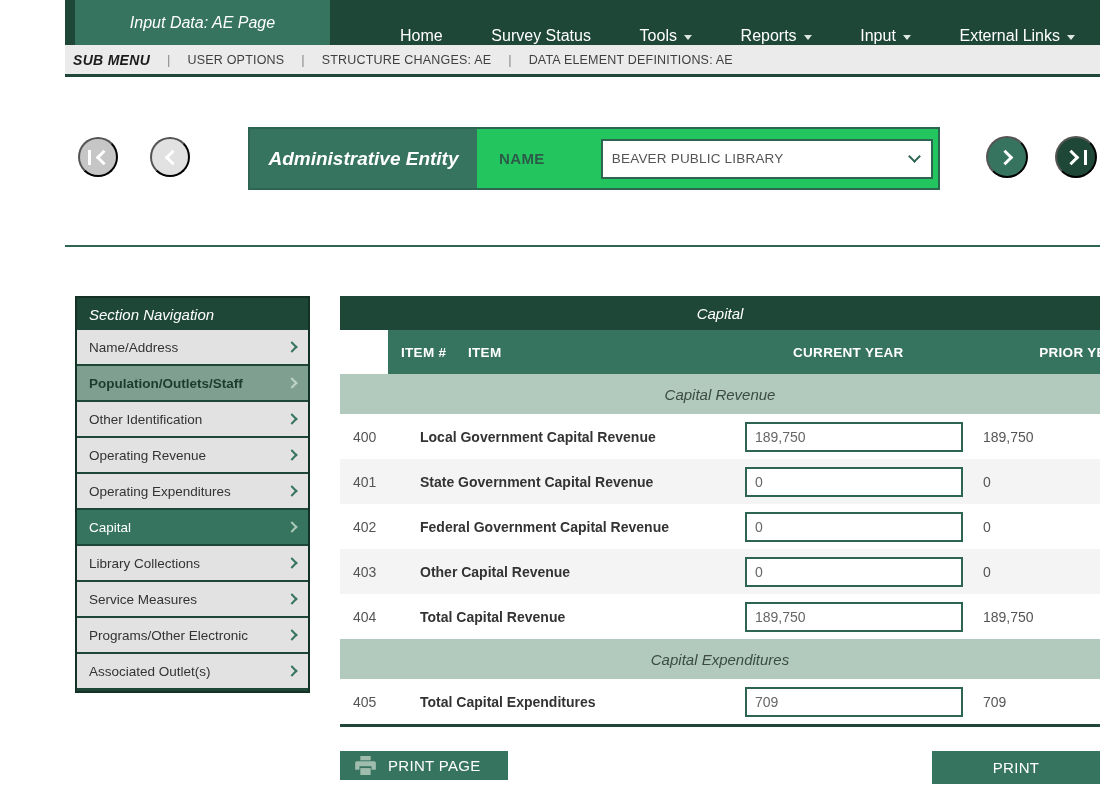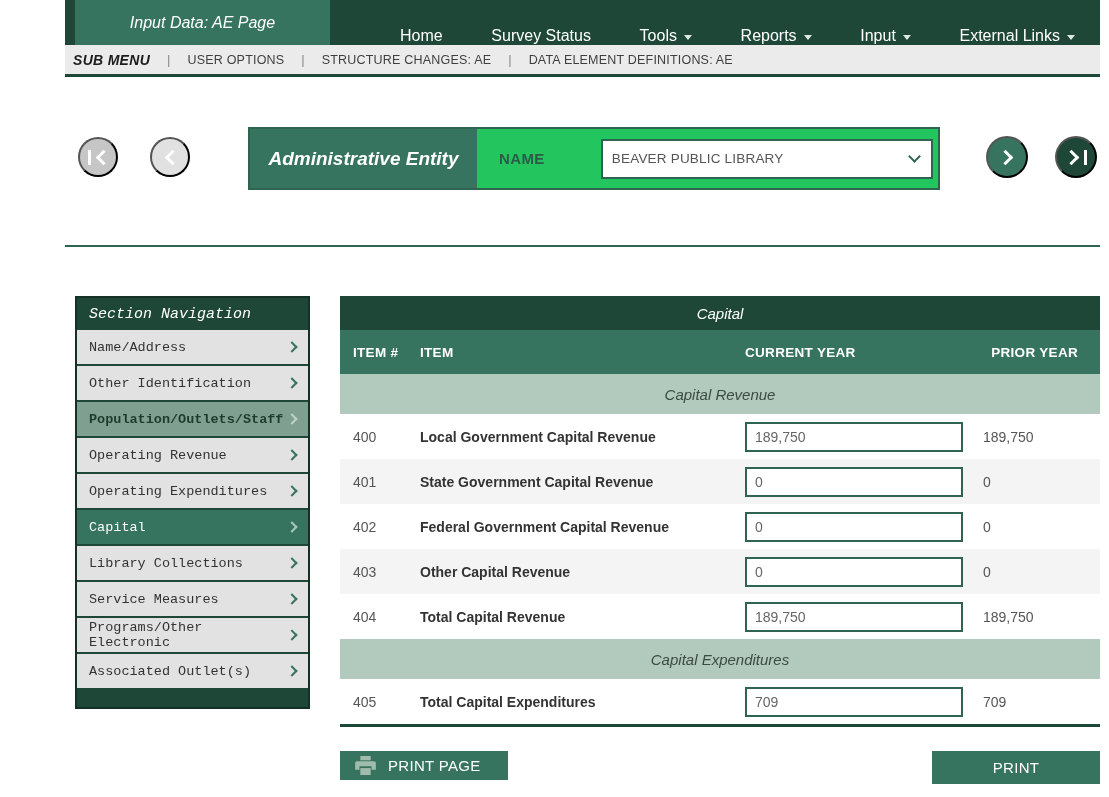--- a/index.html
+++ b/index.html
@@ -70,41 +70,41 @@
   .chev-down{ width:9px; height:9px; border-right:2.5px solid var(--bord);
     border-bottom:2.5px solid var(--bord); transform:rotate(45deg);
     margin-top:-4px; }
 
   .divider{ position:absolute; left:65px; top:245px; width:1035px;
     border-top:2px solid var(--bord); }
 
   
   .sidebar{ position:absolute; left:75px; top:296px; width:235px;
     background:var(--dark); border:2px solid #14312655; border-color:#143126;
-    padding-bottom:17px;font-family:Liberation Mono, monospace; }
+    padding-bottom:1px; }
   .sb-header{ height:32px; display:flex; align-items:center; color:#fff;
     font-style:italic; font-size:15px; padding-left:12px; }
   .sb-item{ height:34px; margin-bottom:2px; background:var(--itemgray);
     display:flex; align-items:center; justify-content:space-between;
     padding:0 12px 0 12px; font-size:13.5px; color:#333; cursor:pointer; }
   .sb-chev{ width:8px; height:8px; border-right:2.5px solid var(--mid);
     border-top:2.5px solid var(--mid); transform:rotate(45deg); }
   .sb-item.highlighted{ background:var(--hl); color:#1E3B2F; font-weight:bold; }
   .sb-item.highlighted .sb-chev{ border-color:#BED3C7; }
   .sb-item.active{ background:var(--mid); color:#fff; }
   .sb-item.active .sb-chev{ border-color:#A9C8B8; }
 
   
   .dtable{ position:absolute; left:340px; top:296px; width:760px;
     border-bottom:3px solid var(--dark); }
   .t-title{ height:34px; background:var(--dark); color:#fff; font-style:italic;
     font-size:15px; display:flex; align-items:center; justify-content:center; }
   .t-cols{ height:44px; background:var(--mid); color:#fff; font-weight:bold;
     font-size:13.5px; display:grid; grid-template-columns:80px 325px 225px 130px;
-    align-items:center; letter-spacing:.3px; }
+    align-items:center; letter-spacing:.3px;margin-left:48px; }
   .t-cols .c1{ padding-left:13px; }
   .t-cols .c4{ text-align:right; padding-right:22px; }
   .t-band{ height:40px; background:var(--sage); color:#3C4B44;
     font-style:italic; font-size:15px; display:flex; align-items:center;
     justify-content:center; }
   .trow{ height:45px; display:grid; grid-template-columns:80px 325px 225px 130px;
     align-items:center; background:#fff; }
   .trow.alt{ background:var(--alt); }
   .c-no{ padding-left:13px; font-size:14px; color:#555; }
   .c-label{ font-size:14px; font-weight:bold; color:#333; }
@@ -188,26 +188,26 @@
 </button>
 
 <div class="divider"></div>
 
 <aside class="sidebar">
   <div class="sb-header">Section Navigation</div>
   <div class="sb-item">
     <span>Name/Address</span>
     <span class="sb-chev"></span>
   </div>
-  <div class="sb-item">
-    <span>Other Identification</span>
-    <span class="sb-chev"></span>
-  </div>
   <div class="sb-item highlighted">
     <span>Population/Outlets/Staff</span>
+    <span class="sb-chev"></span>
+  </div>
+  <div class="sb-item">
+    <span>Other Identification</span>
     <span class="sb-chev"></span>
   </div>
   <div class="sb-item">
     <span>Operating Revenue</span>
     <span class="sb-chev"></span>
   </div>
   <div class="sb-item">
     <span>Operating Expenditures</span>
     <span class="sb-chev"></span>
   </div>

